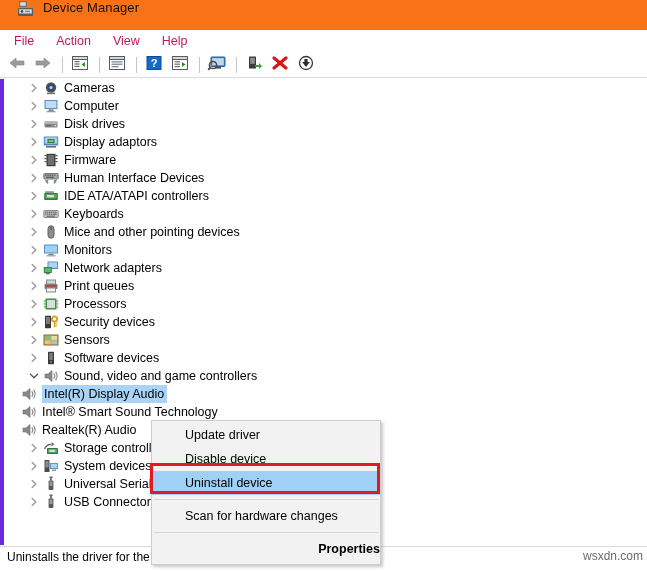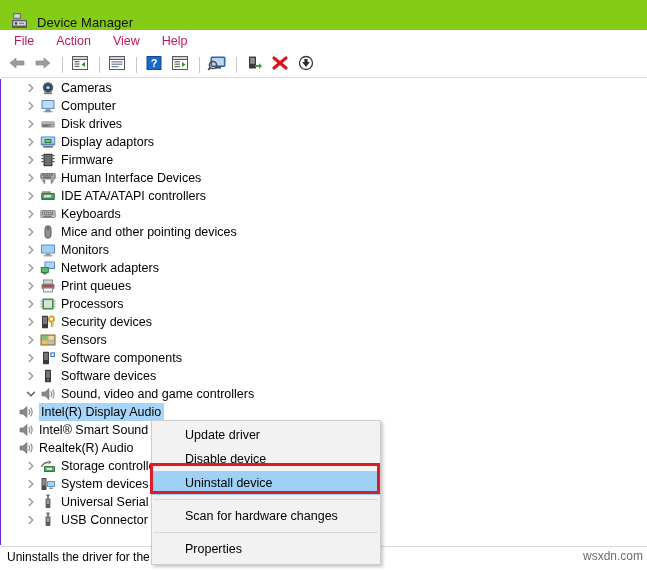--- a/index.html
+++ b/index.html
@@ -14,23 +14,23 @@
     font-size: 12px;
     color: #000000;
     overflow: hidden;
     position: relative;
   }
 
   
   #titlebar {
     height: 30px;
     display: flex;
-    align-items: flex-end;
-    padding-left: 11px;
-    background: #84cc16;
+    align-items: flex-start;
+    padding-left: 17px;
+    background: #f97316;
     box-sizing: border-box;
   }
   #titlebar .app-icon {
     width: 18px;
     height: 18px;
     margin-right: 8px;
     position: relative;
     flex: 0 0 auto;
   }
   #titlebar .title-text {
@@ -85,21 +85,21 @@
   }
 
   
   #treepane {
     position: absolute;
     left: 0;
     top: 79px;
     width: 535px;
     height: 466px;
     background: #ffffff;
-    border-left: 1px solid #6d28d9;
+    border-left: 4px solid #6d28d9;
     box-sizing: border-box;
     overflow: hidden;
   }
   .tree-row {
     height: 18px;
     display: flex;
     align-items: center;
     white-space: nowrap;
     cursor: default;
     box-sizing: border-box;
@@ -152,21 +152,21 @@
     align-items: center;
     padding-left: 33px;
     font-size: 12.5px;
     color: #000000;
     cursor: default;
     box-sizing: border-box;
   }
   #ctxmenu .ctx-item.highlight {
     background: #9ed1f5;
   }
-  #ctxmenu .ctx-item.bold { font-weight: normal; }
+  #ctxmenu .ctx-item.bold { font-weight: bold; justify-content: flex-end; }
   #ctxmenu .ctx-sep {
     height: 1px;
     background: #d6d6d6;
     margin: 4px 2px 4px 2px;
   }
   #redbox {
     position: absolute;
     left: 150px;
     top: 463px;
     width: 230px;
@@ -632,37 +632,20 @@
       <span class="dev-label">Sensors</span>
     </div>
     <div class="tree-row depth-1">
       <span class="chev">
         <svg width="10" height="10" viewBox="0 0 10 10">
           <polyline points="3.2,1.5 6.8,5 3.2,8.5" fill="none" stroke="#9a9a9a" stroke-width="1.4" stroke-linecap="round" stroke-linejoin="round"></polyline>
         </svg>
       </span>
       <span class="dev-icon">
         <svg width="16" height="16" viewBox="0 0 16 16">
-          <rect x="3" y="1.8" width="6" height="12.4" rx="0.6" fill="#3a3a3a"></rect>
-          <rect x="4.2" y="3" width="3.6" height="7" fill="#7a7a7a"></rect>
-          <rect x="10.4" y="2.4" width="4.6" height="4.6" fill="#2a73c4"></rect>
-          <rect x="11.3" y="3.9" width="2.8" height="1.6" fill="#ffffff"></rect>
-          <rect x="11.9" y="3.3" width="1.6" height="2.8" fill="#ffffff"></rect>
-        </svg>
-      </span>
-      <span class="dev-label">Software components</span>
-    </div>
-    <div class="tree-row depth-1">
-      <span class="chev">
-        <svg width="10" height="10" viewBox="0 0 10 10">
-          <polyline points="3.2,1.5 6.8,5 3.2,8.5" fill="none" stroke="#9a9a9a" stroke-width="1.4" stroke-linecap="round" stroke-linejoin="round"></polyline>
-        </svg>
-      </span>
-      <span class="dev-icon">
-        <svg width="16" height="16" viewBox="0 0 16 16">
           <rect x="5" y="1.8" width="6" height="12.4" rx="0.6" fill="#3a3a3a"></rect>
           <rect x="6.2" y="3" width="3.6" height="7" fill="#7a7a7a"></rect>
           <circle cx="8" cy="11.8" r="0.9" fill="#9a9a9a"></circle>
         </svg>
       </span>
       <span class="dev-label">Software devices</span>
     </div>
     <div class="tree-row depth-1">
       <span class="chev">
         <svg width="10" height="10" viewBox="0 0 10 10">

